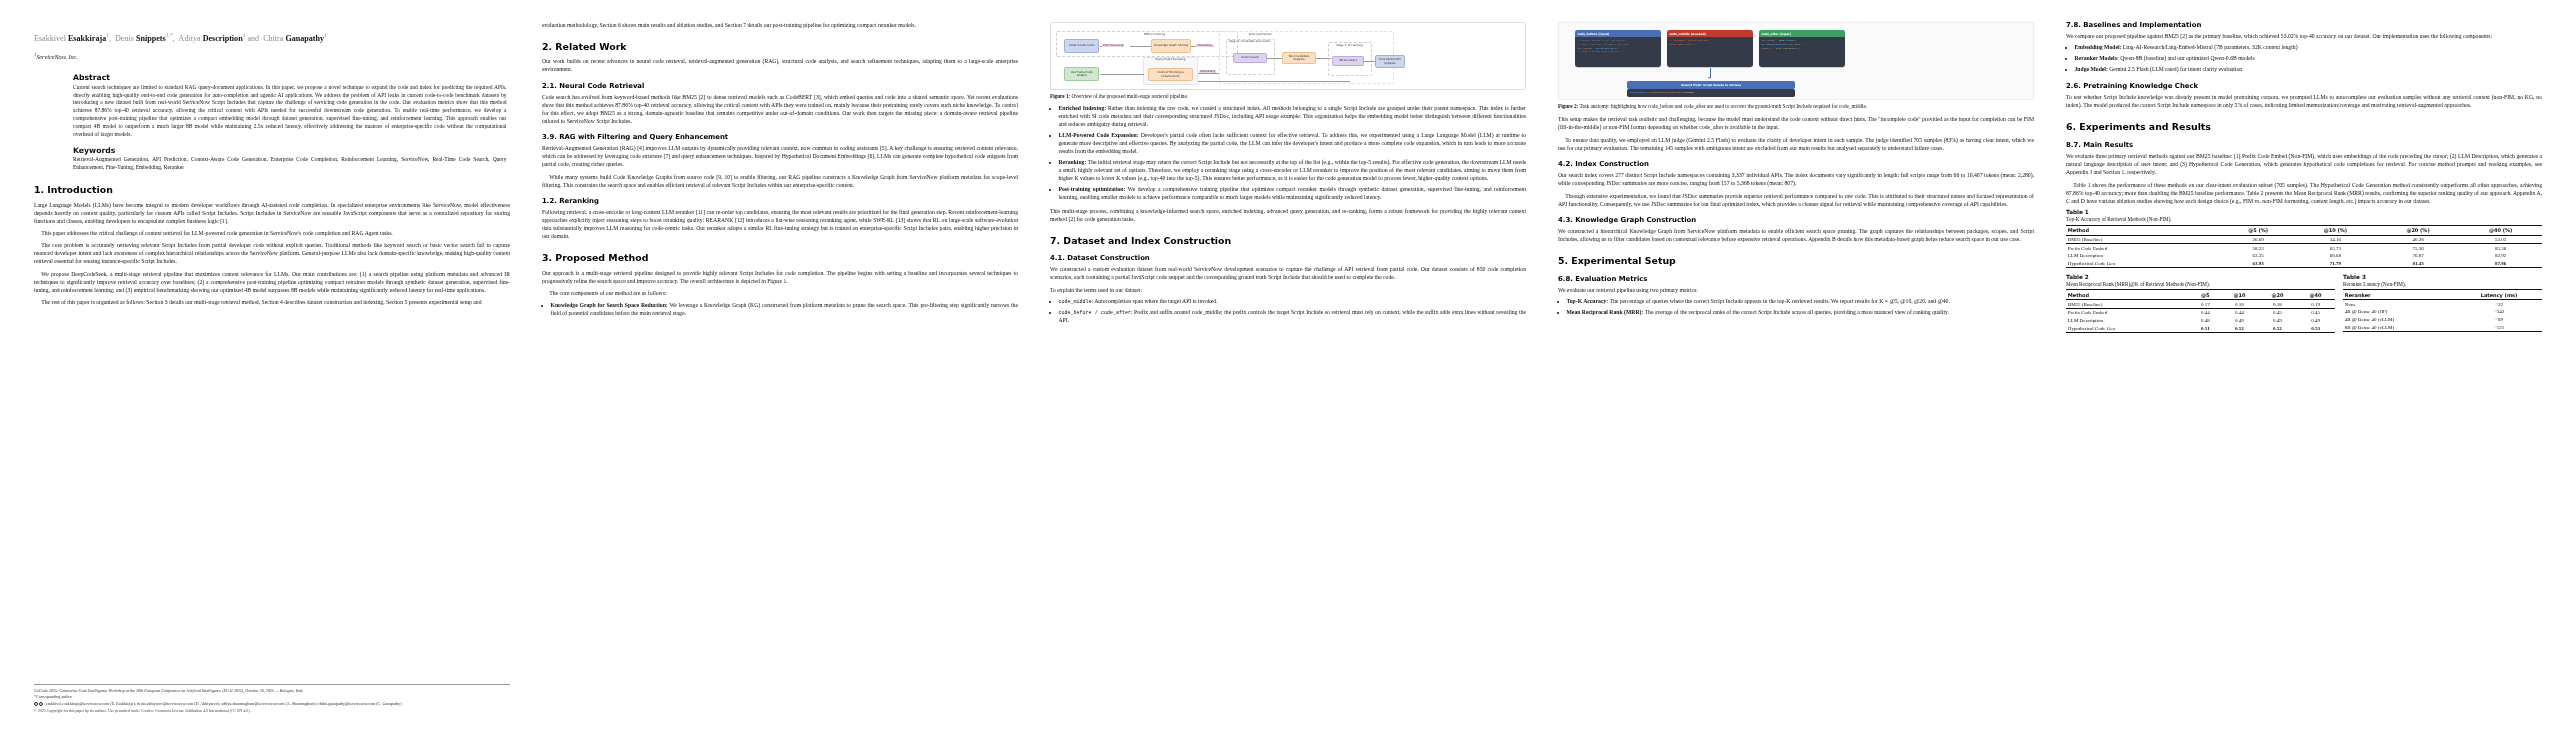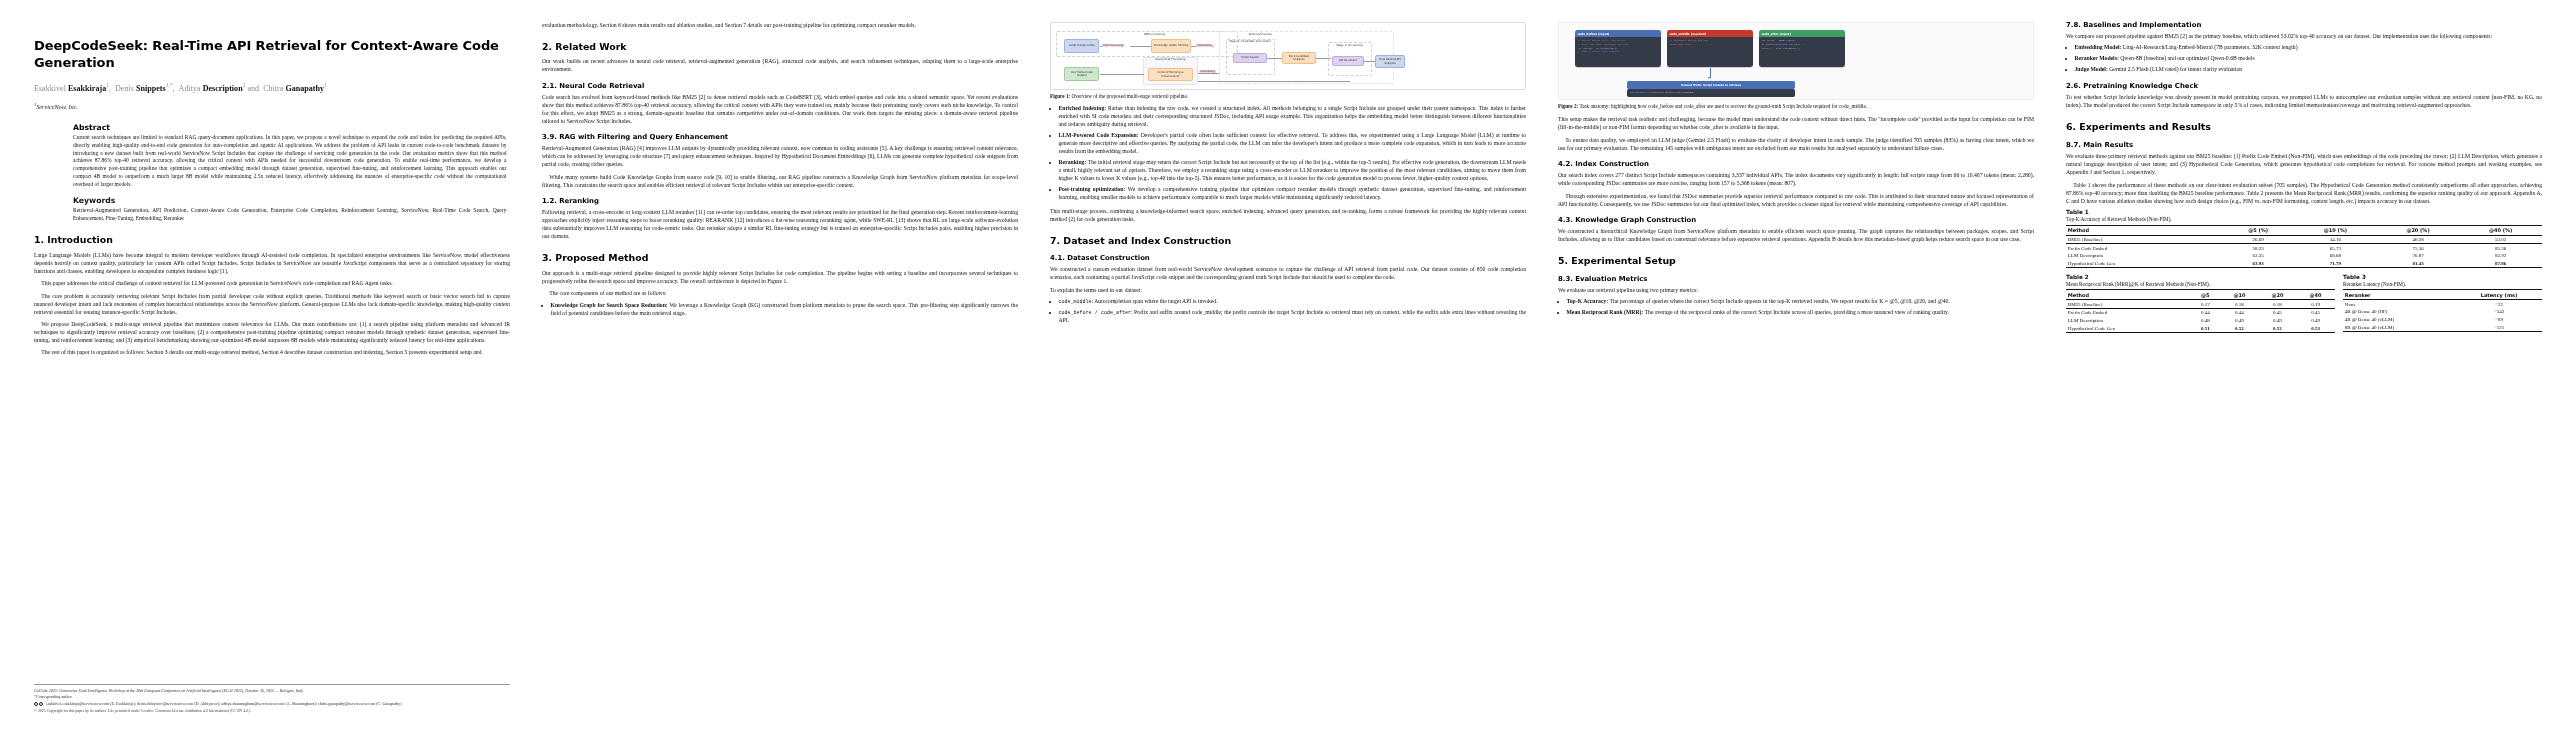--- a/index.html
+++ b/index.html
@@ -271,21 +271,20 @@
   .two-tbl { display: flex; gap: 8.5px; align-items: flex-start; }
   .two-tbl > div:first-child { flex: 1.35; }
   .two-tbl > div:last-child { flex: 1; }
 </style>
 </head>
 <body>
 
 <div class="page">
 
   <div class="col">
-    <div class="title">DeepCodeSeek: Real-Time API Retrieval for Context-Aware Code Generation</div>
 
     <div class="authors">
       Esakkivel <b>Esakkiraja</b><sup>1</sup>, &nbsp;Denis <b>Snippets</b><sup>1,*</sup>, &nbsp;Aditya <b>Description</b><sup>1</sup> and &nbsp;Chitra <b>Ganapathy</b><sup>1</sup>
     </div>
 
     <div class="affil">
       <sup>1</sup><span>ServiceNow, Inc.</span>
     </div>
 
     <div class="abs-wrap">
@@ -478,21 +477,21 @@
     <p class="body ind">To ensure data quality, we employed an LLM judge (Gemini 2.5 Flash) to evaluate the clarity of developer intent in each sample. The judge identified 705 samples (83%) as having clear intent, which we use for our primary evaluation. The remaining 145 samples with ambiguous intent are excluded from our main results but analysed separately to understand failure cases.</p>
 
     <h3 class="sub">4.2.  Index Construction</h3>
     <p class="body">Our search index covers 277 distinct Script Include namespaces containing 3,337 individual APIs. The index documents vary significantly in length: full scripts range from 66 to 10,407 tokens (mean: 2,280), while corresponding JSDoc summaries are more concise, ranging from 157 to 5,368 tokens (mean: 807).</p>
     <p class="body ind">Through extensive experimentation, we found that JSDoc summaries provide superior retrieval performance compared to raw code. This is attributed to their structured nature and focused representation of API functionality. Consequently, we use JSDoc summaries for our final optimized index, which provides a cleaner signal for retrieval while maintaining comprehensive coverage of API capabilities.</p>
 
     <h3 class="sub">4.3.  Knowledge Graph Construction</h3>
     <p class="body">We constructed a hierarchical Knowledge Graph from ServiceNow platform metadata to enable efficient search space pruning. The graph captures the relationships between packages, scopes, and Script Includes, allowing us to filter candidates based on contextual relevance before expensive retrieval operations. Appendix B details how this metadata-based graph helps reduce search space in our use case.</p>
 
     <h2 class="sec">5.  Experimental Setup</h2>
-    <h3 class="sub">8.3.  Evaluation Metrics</h3>
+    <h3 class="sub">6.8.  Evaluation Metrics</h3>
     <p class="body">We evaluate our retrieval pipeline using two primary metrics:</p>
 
     <ul class="bl">
       <li>
         <b>Top-K Accuracy:</b><span> The percentage of queries where the correct Script Include appears in the top-K retrieved results. We report results for K = @5, @10, @20, and @40.</span>
       </li>
       <li>
         <b>Mean Reciprocal Rank (MRR):</b><span> The average of the reciprocal ranks of the correct Script Include across all queries, providing a more nuanced view of ranking quality.</span>
       </li>
     </ul>

